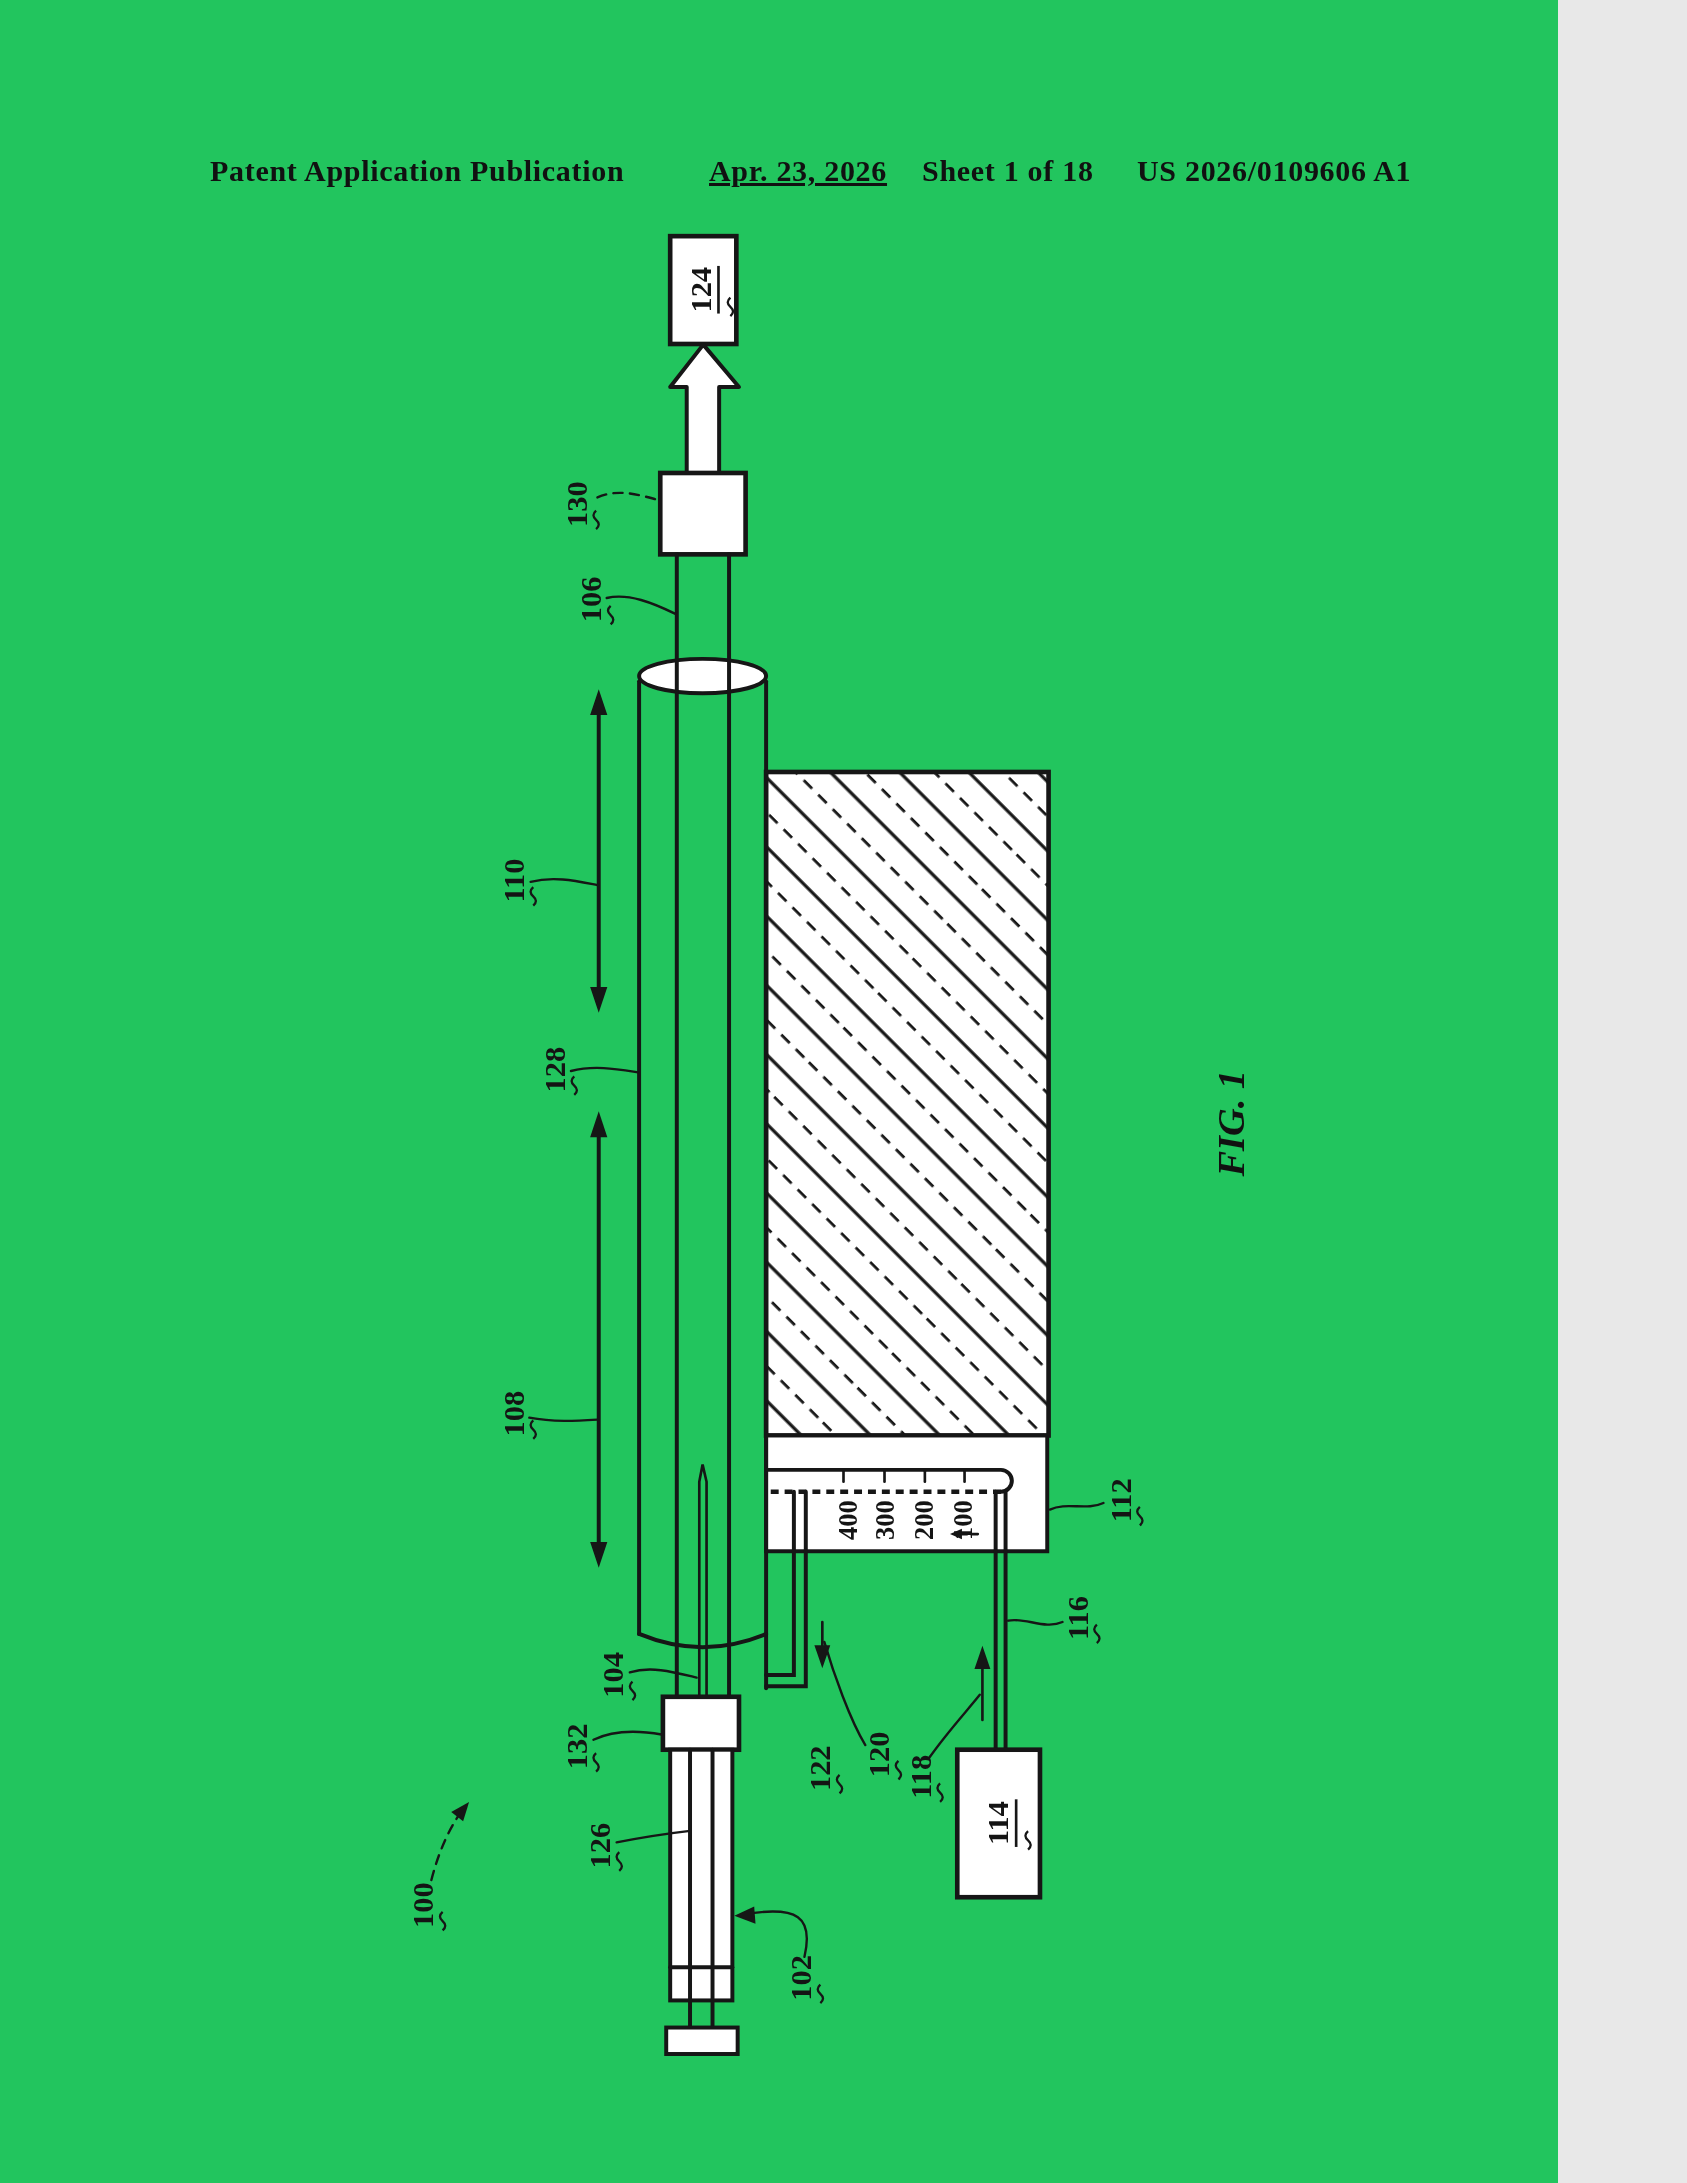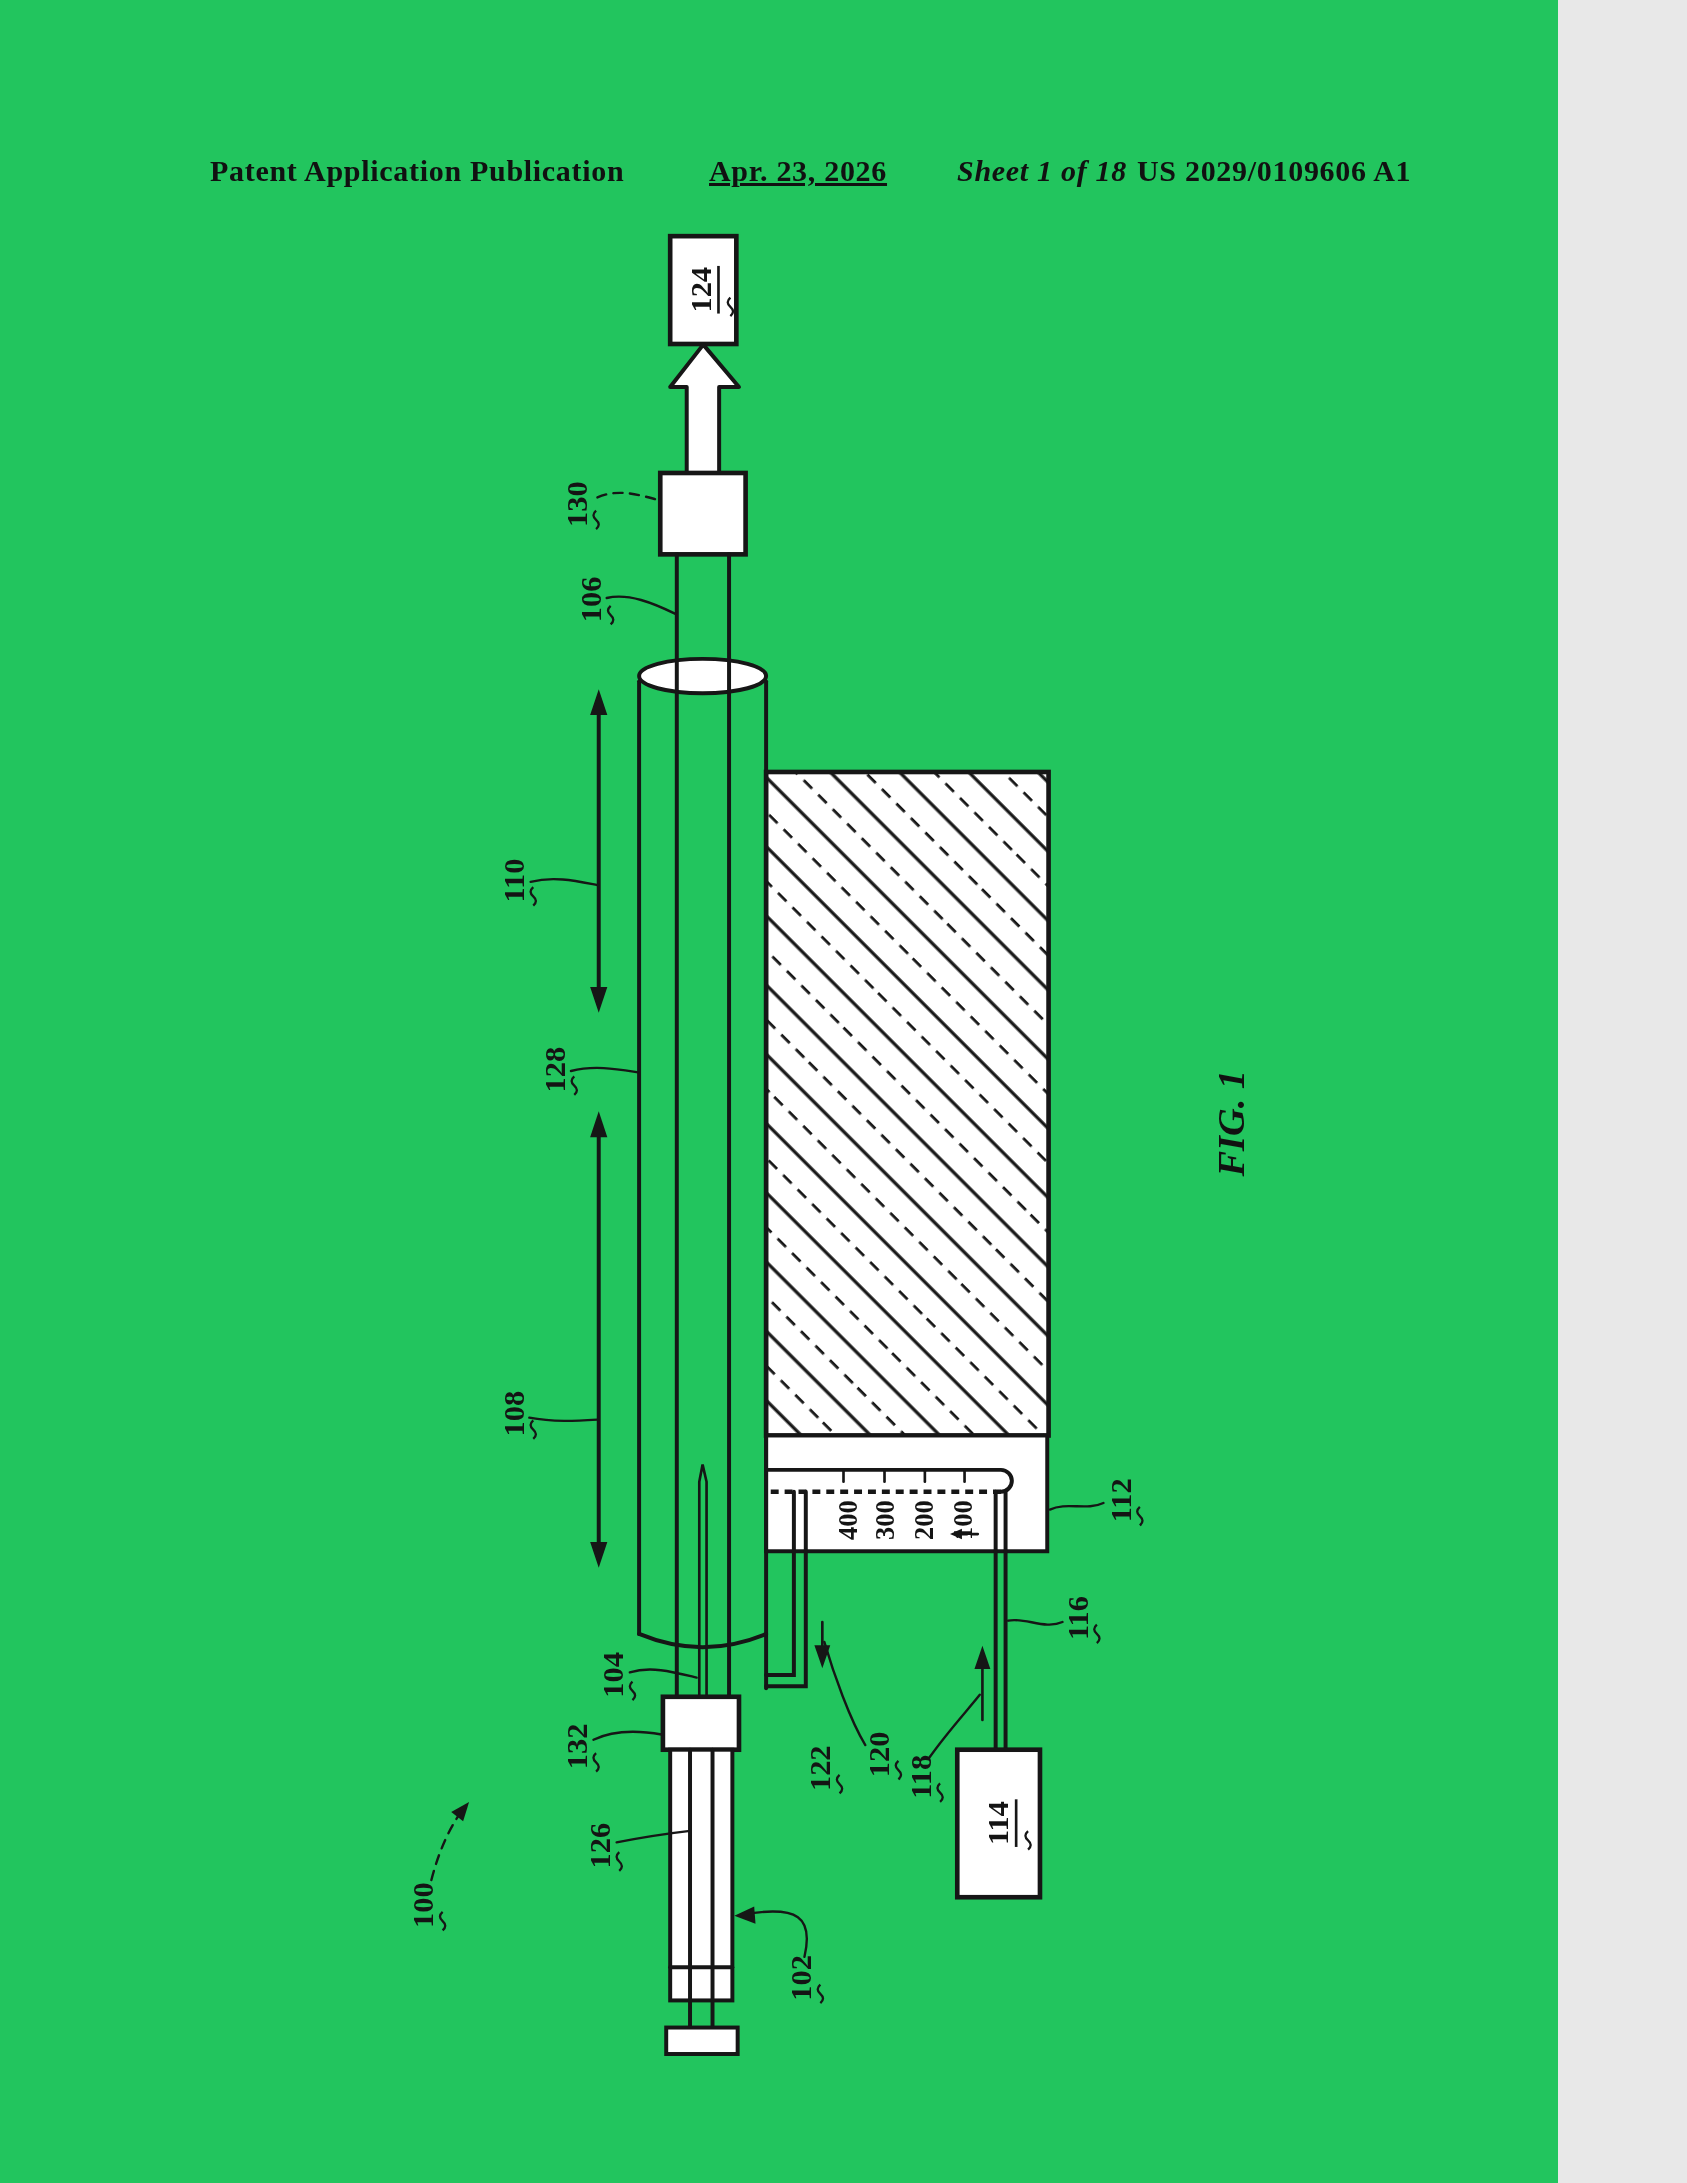--- a/index.html
+++ b/index.html
@@ -14,21 +14,21 @@
     position:absolute;
     top:154px;
     font-weight:bold;
     font-size:30px;
     color:#111;
     letter-spacing:0.7px;
     white-space:nowrap;
   }
   #hdr-pub{left:210px;}
   #hdr-date{left:709px;text-decoration:underline;}
-  #hdr-sheet{left:957px;font-style:italic;}
+  #hdr-sheet{left:922px;}
   #hdr-num{left:1137px;}
   svg{position:absolute;left:0;top:0;}
   .ln{stroke:#161616;stroke-width:6;fill:none;stroke-linecap:round;}
   .thin{stroke:#161616;stroke-width:4;fill:none;stroke-linecap:round;}
   .box{stroke:#161616;stroke-width:7;fill:#ffffff;}
   .leader{stroke:#161616;stroke-width:3.6;fill:none;stroke-linecap:round;}
   .leader.dash{stroke-dasharray:14 11;}
   .dashln{stroke:#161616;stroke-width:7;fill:none;stroke-dasharray:12 9;}
   .head{fill:#161616;stroke:none;}
   .lbl{font-family:"Liberation Serif", serif;font-size:46px;font-weight:bold;fill:#141414;}
@@ -38,21 +38,21 @@
   .ul{stroke:#161616;stroke-width:4;}
 </style>
 </head>
 <body>
 
 <div class="page">
 
   <span class="hdr" id="hdr-pub">Patent Application Publication</span>
   <span class="hdr" id="hdr-date">Apr. 23, 2026</span>
   <span class="hdr" id="hdr-sheet">Sheet 1 of 18</span>
-  <span class="hdr" id="hdr-num">US 2029/0109606 A1</span>
+  <span class="hdr" id="hdr-num">US 2026/0109606 A1</span>
 
   <svg width="1687" height="2183" viewBox="0 0 2550 3300">
     <defs>
       <pattern id="hatch" width="400" height="74" patternUnits="userSpaceOnUse" patternTransform="rotate(45)">
         <rect width="400" height="74" fill="#ffffff"></rect>
         <line x1="0" y1="12" x2="400" y2="12" stroke="#161616" stroke-width="5"></line>
         <line x1="0" y1="49" x2="400" y2="49" stroke="#161616" stroke-width="4" stroke-dasharray="18 13"></line>
       </pattern>
     </defs>
 

